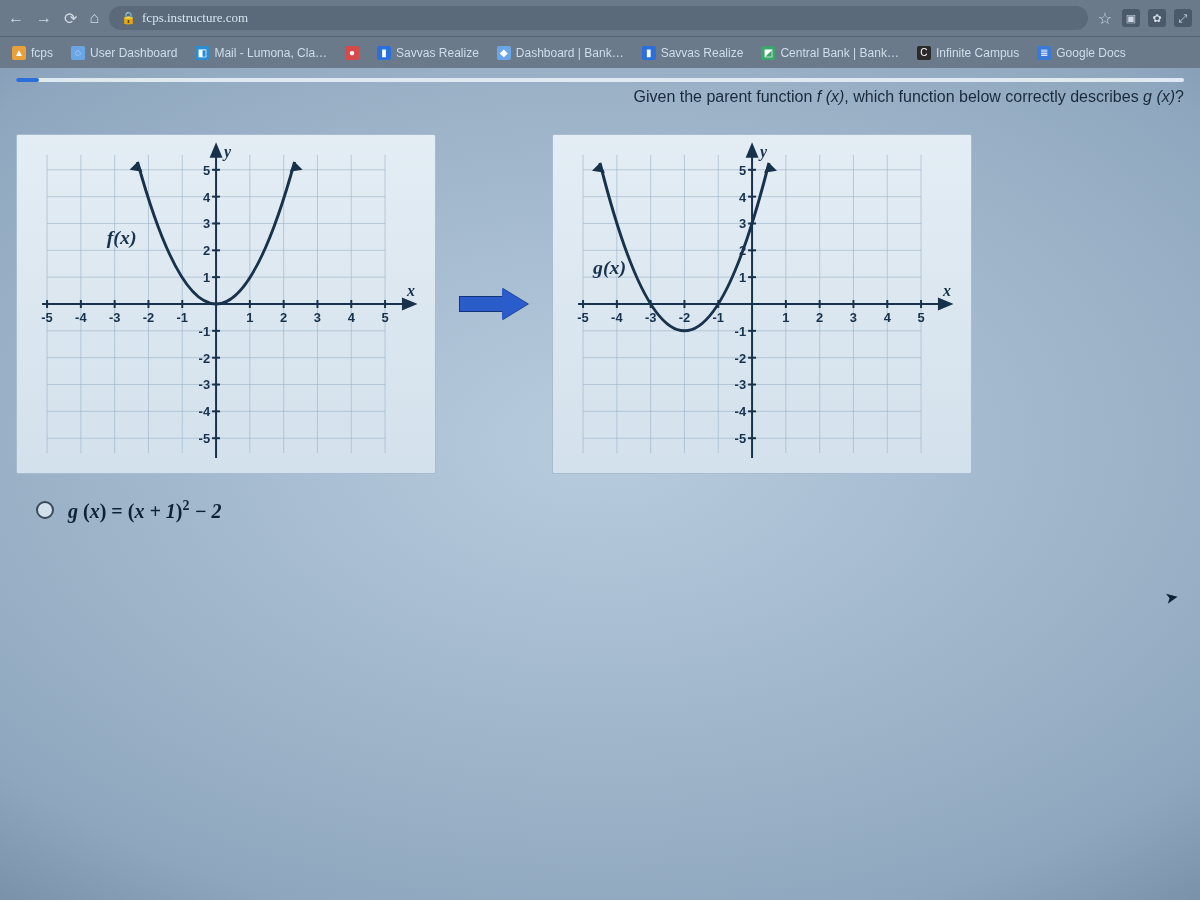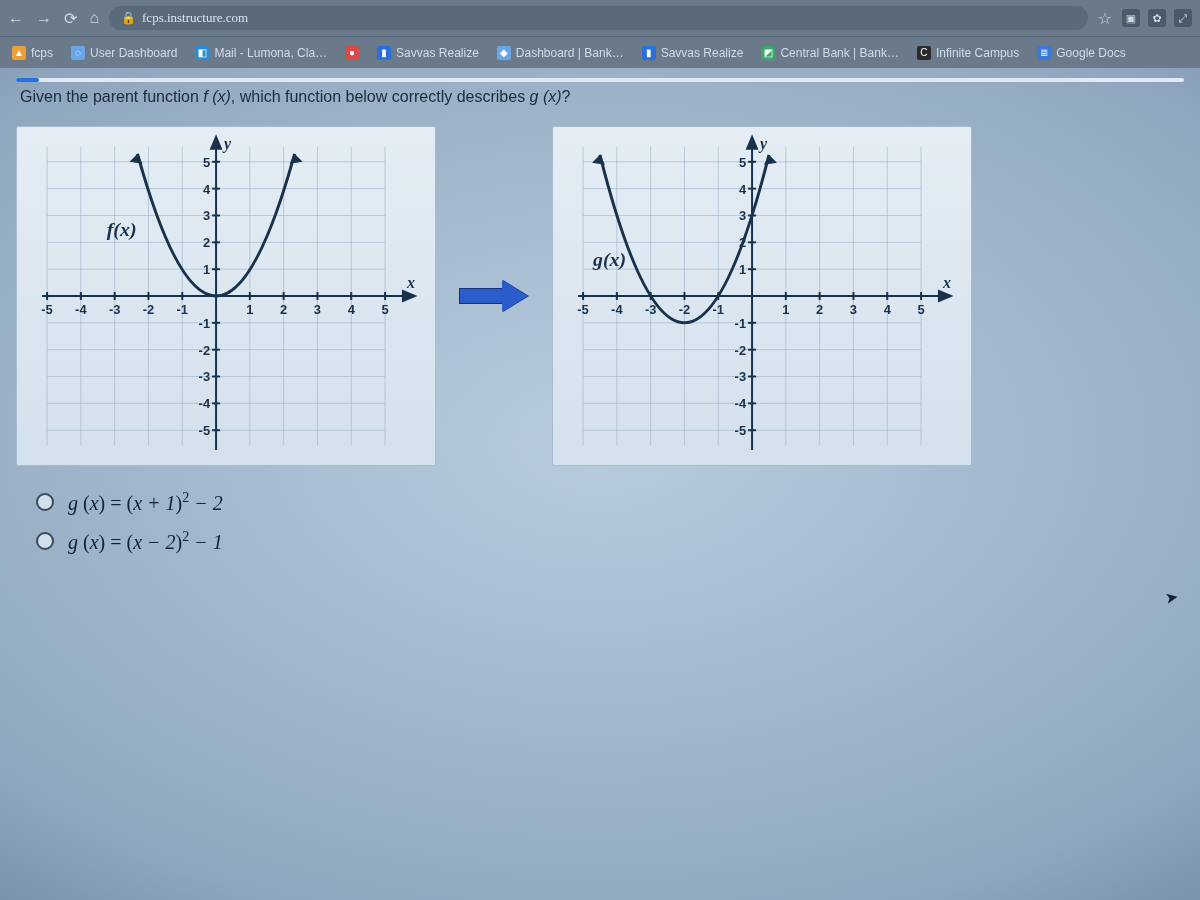--- a/index.html
+++ b/index.html
@@ -64,22 +64,23 @@
     height: calc(100% - 68px);
     padding: 10px 16px 16px 16px;
     position: relative;
   }
   .progress-strip { height: 4px; background: #dfe9f2; border-radius: 2px; margin-bottom: 6px; position: relative; }
   .progress-fill { position:absolute; left:0; top:0; height:100%; width:2%; background:#2a6fdb; border-radius:2px; }
 
   .question-text {
     font-size: 16px;
     color: #1a2a3a;
-    margin-bottom: 20px;
+    margin-bottom: 28px;
     padding-left: 4px;
+    text-align: right;
   }
   .question-text i { font-style: italic; }
 
   .graphs-row {
     display: flex;
     align-items: center;
     gap: 18px;
     margin-bottom: 24px;
   }
   .graph-panel {
@@ -100,20 +101,21 @@
   .big-arrow .stem { position:absolute; left:0; top:7px; width:44px; height:16px; background:#2a5dc9; border:1px solid #16327a; }
   .big-arrow .head { position:absolute; left:43px; top:-1px; width:0; height:0; border-top:16px solid transparent; border-bottom:16px solid transparent; border-left:26px solid #2a5dc9; filter: drop-shadow(1px 0 0 #16327a);}
 
   svg.grid { width: 100%; height: 100%; }
 
   .options {
     padding-left: 20px;
     display: flex;
     flex-direction: column;
     gap: 14px;
+    font-weight: bold;
   }
   .option { display: flex; align-items: center; gap: 14px; font-size: 20px; color: #0e2235; font-family: 'Cambria Math', 'STIX', serif; }
   .radio {
     width: 18px; height: 18px; border: 2px solid #3a4a5a; border-radius: 50%; background: #d2e0ec; flex: none;
   }
   .math { font-style: italic; }
   .math .paren { font-style: normal; }
   .math sup { font-size: 0.7em; font-style: normal; }
 
   .curve-label {
@@ -390,20 +392,16 @@
         <text class="curve-label" x="40" y="140">g(x)</text>
       </svg>
     </div>
   </div>
 
   <div class="options">
     <label class="option">
       <span class="radio"></span>
       <span class="math"><span>g</span> <span class="paren">(</span><span>x</span><span class="paren">) = (</span><span>x</span> + 1<span class="paren">)</span><sup>2</sup> − 2</span>
     </label>
-    <label class="option">
-      <span class="radio"></span>
-      <span class="math"><span>g</span> <span class="paren">(</span><span>x</span><span class="paren">) = (</span><span>x</span> − 2<span class="paren">)</span><sup>2</sup> − 1</span>
-    </label>
   </div>
 
   <span class="cursor">➤</span>
 </div>
 
 </body></html>

